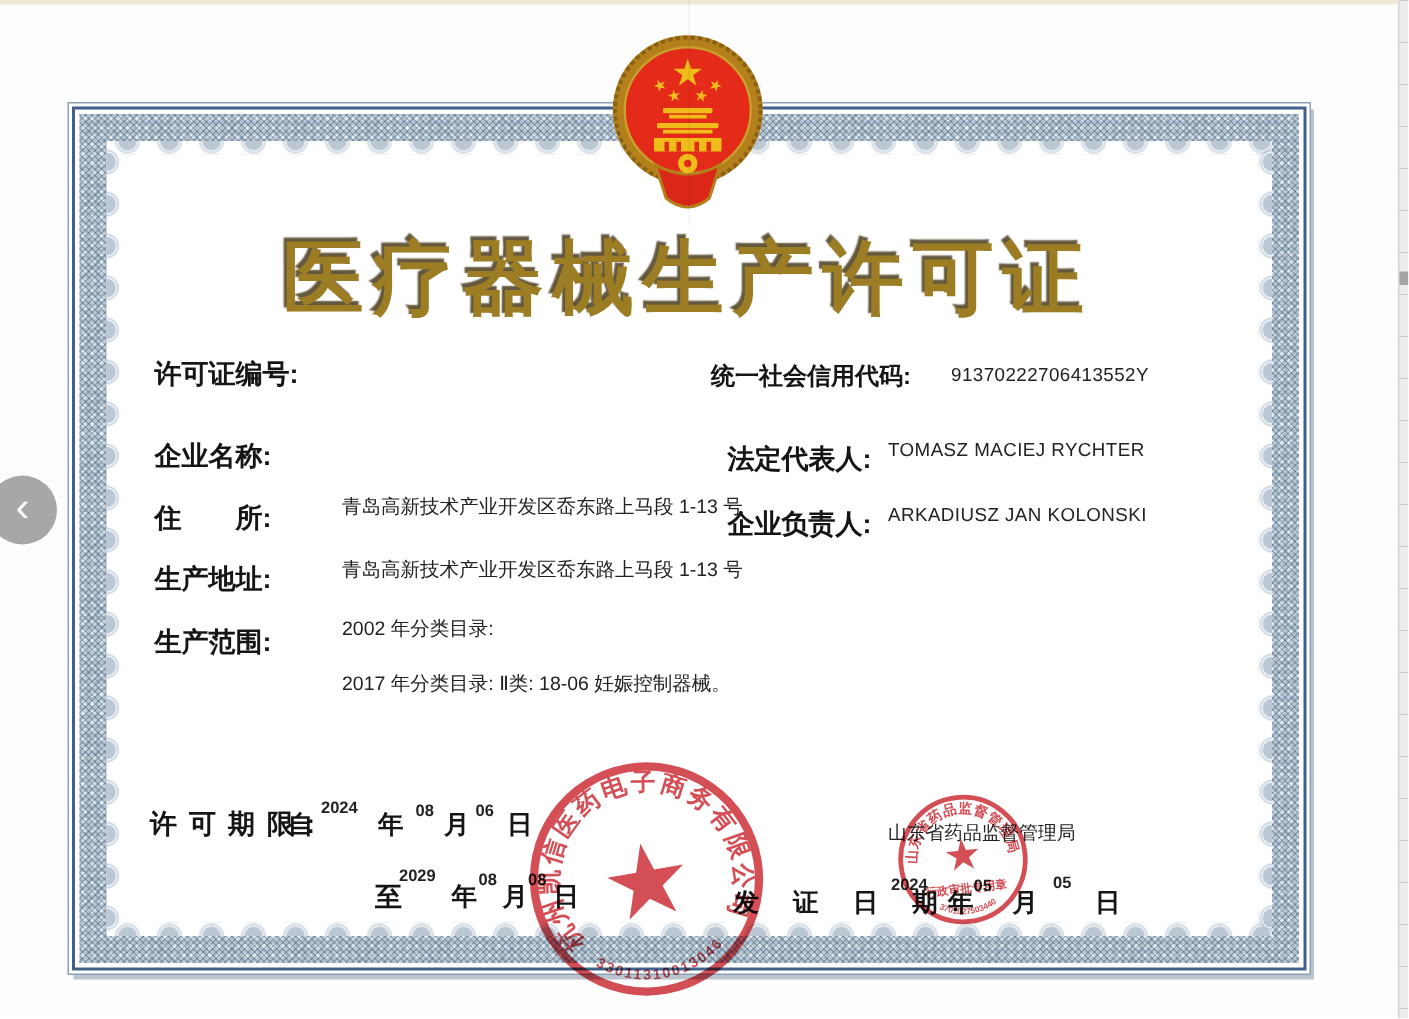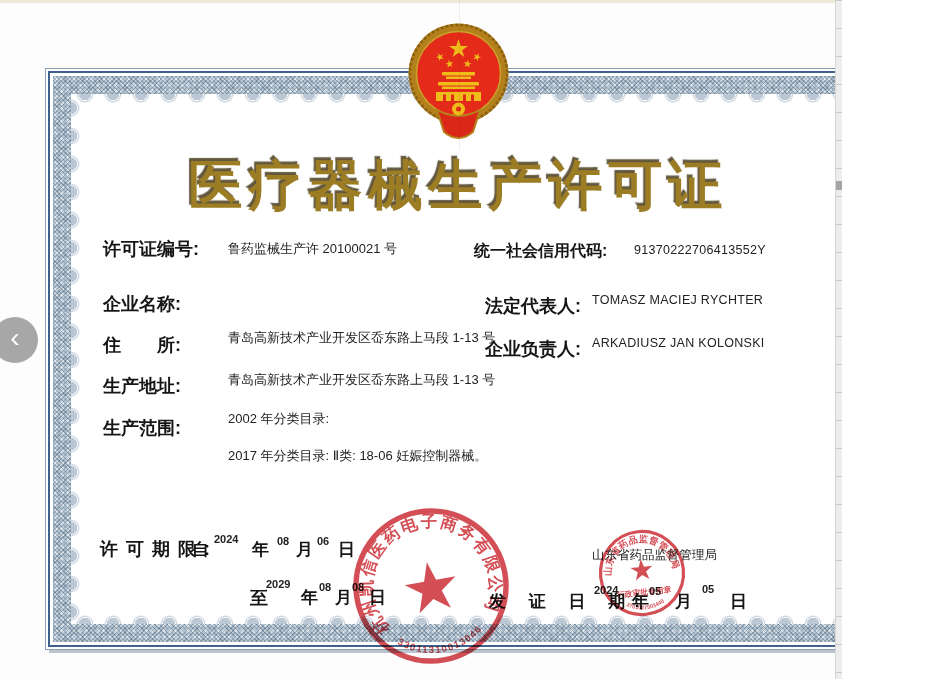--- a/index.html
+++ b/index.html
@@ -1,16 +1,16 @@
 <!DOCTYPE html>
 <html><head>
 <meta charset="utf-8">
 <style>
   html,body{margin:0;padding:0;background:#fff;}
-  .stage{position:relative;width:842px;height:679px;background:#fdfdfd;overflow:hidden;
+  .stage{position:relative;width:939px;height:679px;background:#fdfdfd;overflow:hidden;
          font-family:"Liberation Sans",sans-serif;color:#1b1b1b;}
   .topline{position:absolute;top:0;left:0;right:0;height:3px;background:#eee9d6;}
   
   .ruler{position:absolute;top:0;right:0;bottom:0;width:6px;background:#ededed;
          border-left:1px solid #d6d6d6;
          background-image:repeating-linear-gradient(180deg,#c9c9c9 0 1px,transparent 1px 28px);}
   .ruler-thumb{position:absolute;right:0;top:181px;width:6px;height:9px;background:#a5a5a5;}
   
   .prev-btn{position:absolute;left:-8px;top:317px;width:46px;height:46px;border-radius:50%;
             background:#a7a7a7;display:flex;align-items:center;justify-content:center;}
@@ -105,21 +105,20 @@
     </g>
     <path d="M30,88 Q51.5,100 73,88 L66,110 Q51.5,122 37,110 Z" fill="#db2717" stroke="#b3801c" stroke-width="2"></path>
     <circle cx="51.5" cy="87" r="6.5" fill="#f0bc1a"></circle>
     <circle cx="51.5" cy="87" r="2.5" fill="#e42b1a"></circle>
   </svg>
   <div class="fold"></div>
 
   <div class="title">医疗器械生产许可证</div>
 
   <span class="txt lbl" style="left:103px;top:237px;">许可证编号:</span>
-  <span class="txt val" style="left:228px;top:240px;">鲁药监械生产许 20100021 号</span>
 
   <span class="txt lbl" style="left:103px;top:292px;">企业名称:</span>
 
   <span class="txt lbl" style="left:103px;top:333px;">住　　所:</span>
   <span class="txt val" style="left:228px;top:329px;">青岛高新技术产业开发区岙东路上马段 1-13 号</span>
 
   <span class="txt lbl" style="left:103px;top:374px;">生产地址:</span>
   <span class="txt val" style="left:228px;top:371px;">青岛高新技术产业开发区岙东路上马段 1-13 号</span>
 
   <span class="txt lbl" style="left:103px;top:416px;">生产范围:</span>

